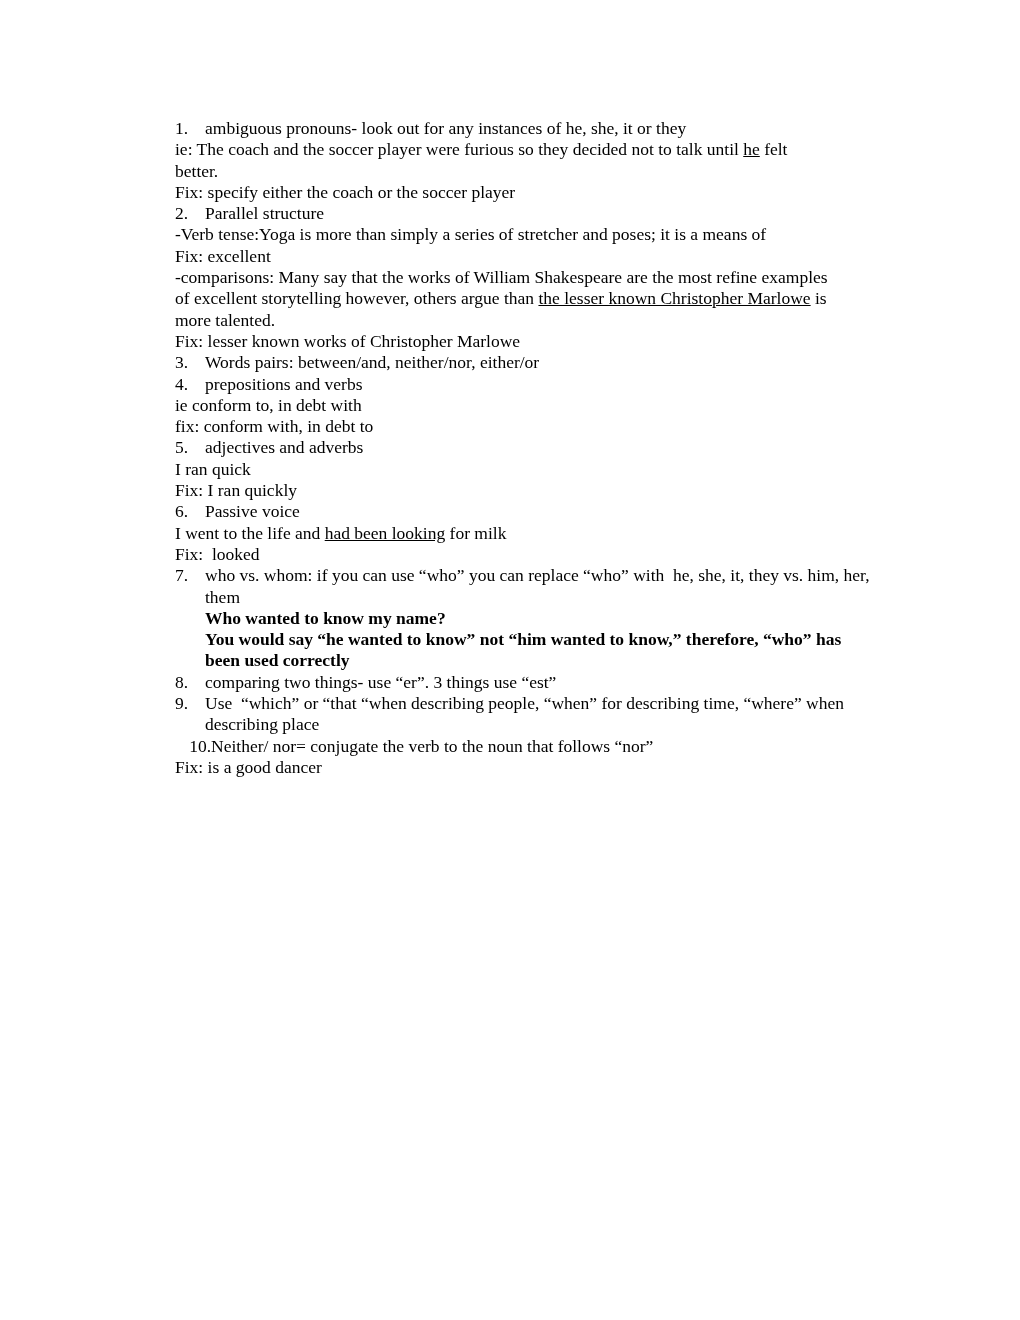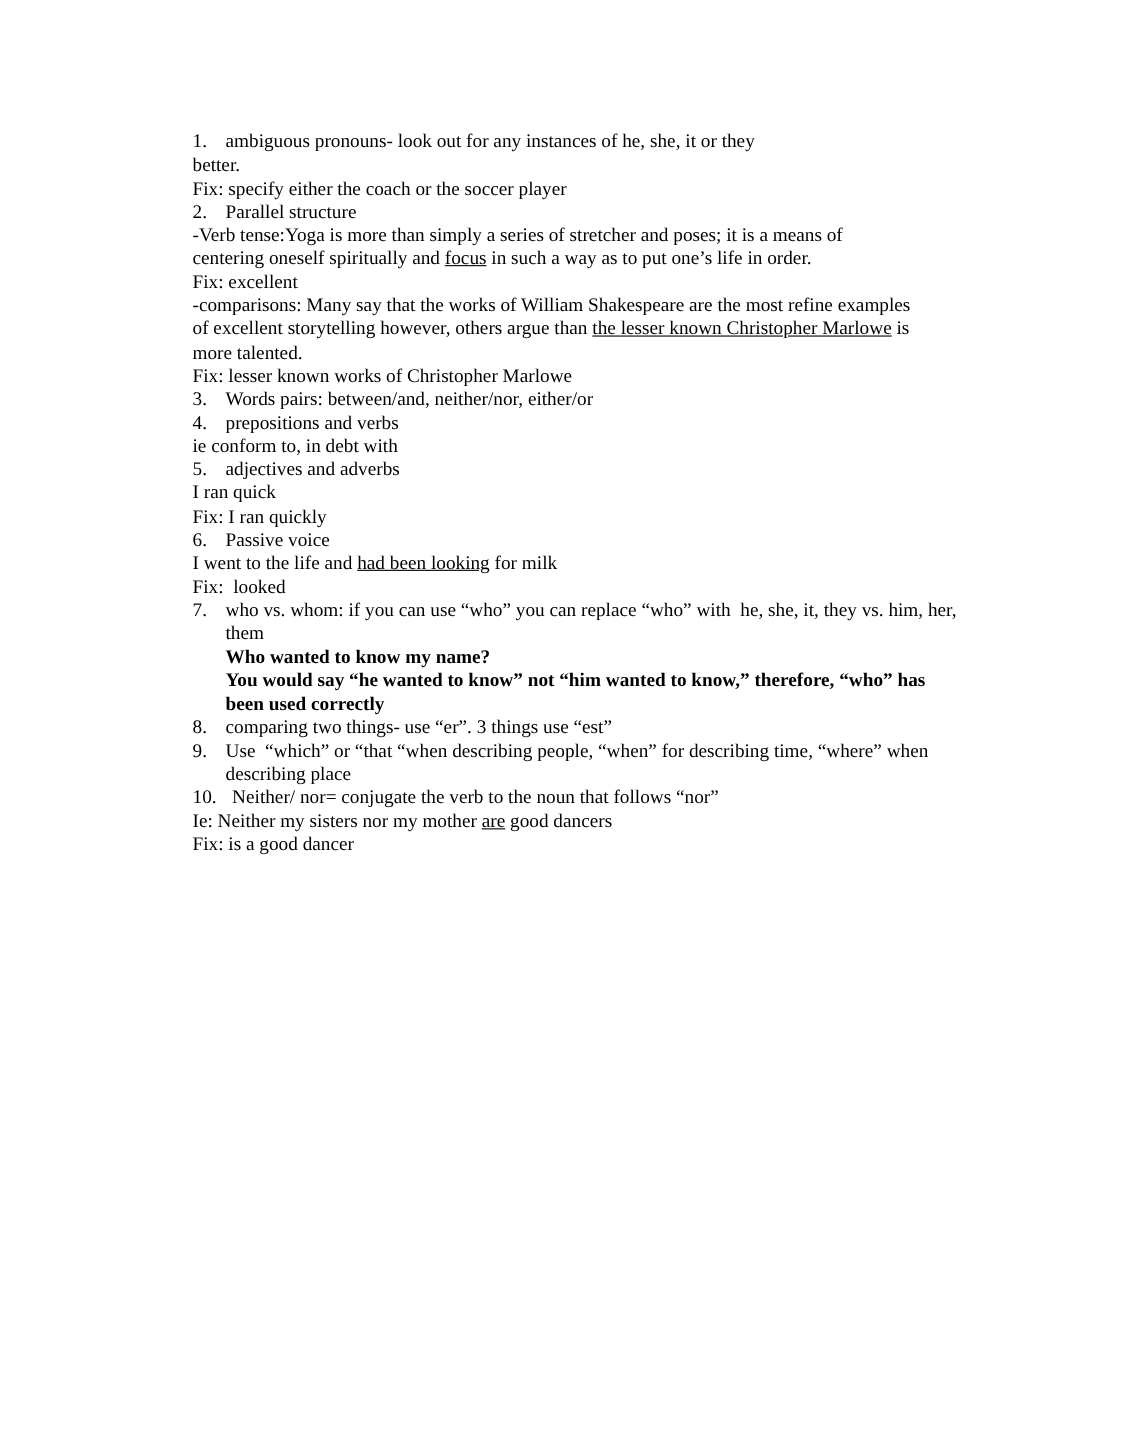--- a/index.html
+++ b/index.html
@@ -39,56 +39,57 @@
   .numrow .num {
     width: 30px;
     flex: 0 0 30px;
   }
   .numrow .txt {
     flex: 1 1 auto;
   }
   .numrow.wide .num {
     width: 36px;
     flex: 0 0 36px;
+    text-align: right;
   }
   .indent {
     padding-left: 30px;
     font-weight: bold;
   }
   .u {
     text-decoration: underline;
   }
 </style>
 </head>
 <body>
 
 <div class="page">
   <div class="content" id="doc-body">
       <div class="numrow line"><span class="num">1.</span><span class="txt">ambiguous pronouns- look out for any instances of he, she, it or they</span></div>
+      <div class="line"><span>ie: The coach and the soccer player were furious so they decided not to talk until </span><span class="u">he</span><span> felt</span></div>
       <div class="line"><span>better.</span></div>
       <div class="line"><span>Fix: specify either the coach or the soccer player</span></div>
       <div class="numrow line"><span class="num">2.</span><span class="txt">Parallel structure</span></div>
       <div class="line"><span>-Verb tense:Yoga is more than simply a series of stretcher and poses; it is a means of</span></div>
-      <div class="line"><span>centering oneself spiritually and </span><span class="u">focus</span><span> in such a way as to put one’s life in order.</span></div>
       <div class="line"><span>Fix: excellent</span></div>
       <div class="line"><span>-comparisons: Many say that the works of William Shakespeare are the most refine examples</span></div>
       <div class="line"><span>of excellent storytelling however, others argue than </span><span class="u">the lesser known Christopher Marlowe</span><span> is</span></div>
       <div class="line"><span>more talented.</span></div>
       <div class="line"><span>Fix: lesser known works of Christopher Marlowe</span></div>
       <div class="numrow line"><span class="num">3.</span><span class="txt">Words pairs: between/and, neither/nor, either/or</span></div>
       <div class="numrow line"><span class="num">4.</span><span class="txt">prepositions and verbs</span></div>
       <div class="line"><span>ie conform to, in debt with</span></div>
+      <div class="line"><span>fix: conform with, in debt to</span></div>
       <div class="numrow line"><span class="num">5.</span><span class="txt">adjectives and adverbs</span></div>
       <div class="line"><span>I ran quick</span></div>
       <div class="line"><span>Fix: I ran quickly</span></div>
       <div class="numrow line"><span class="num">6.</span><span class="txt">Passive voice</span></div>
       <div class="line"><span>I went to the life and </span><span class="u">had been looking</span><span> for milk</span></div>
       <div class="line"><span>Fix:  looked</span></div>
       <div class="numrow line"><span class="num">7.</span><span class="txt">who vs. whom: if you can use “who” you can replace “who” with  he, she, it, they vs. him, her, them</span></div>
       <div class="line indent"><span>Who wanted to know my name?</span></div>
       <div class="line indent"><span>You would say “he wanted to know” not “him wanted to know,” therefore, “who” has been used correctly</span></div>
       <div class="numrow line"><span class="num">8.</span><span class="txt">comparing two things- use “er”. 3 things use “est”</span></div>
       <div class="numrow line"><span class="num">9.</span><span class="txt">Use  “which” or “that “when describing people, “when” for describing time, “where” when describing place</span></div>
       <div class="numrow line wide"><span class="num">10.</span><span class="txt">Neither/ nor= conjugate the verb to the noun that follows “nor”</span></div>
-      <div class="line"><span>Ie: Neither my sisters nor my mother </span><span class="u">are</span><span> good dancers</span></div>
       <div class="line"><span>Fix: is a good dancer</span></div>
     </div>
 </div>
 
 </body></html>

